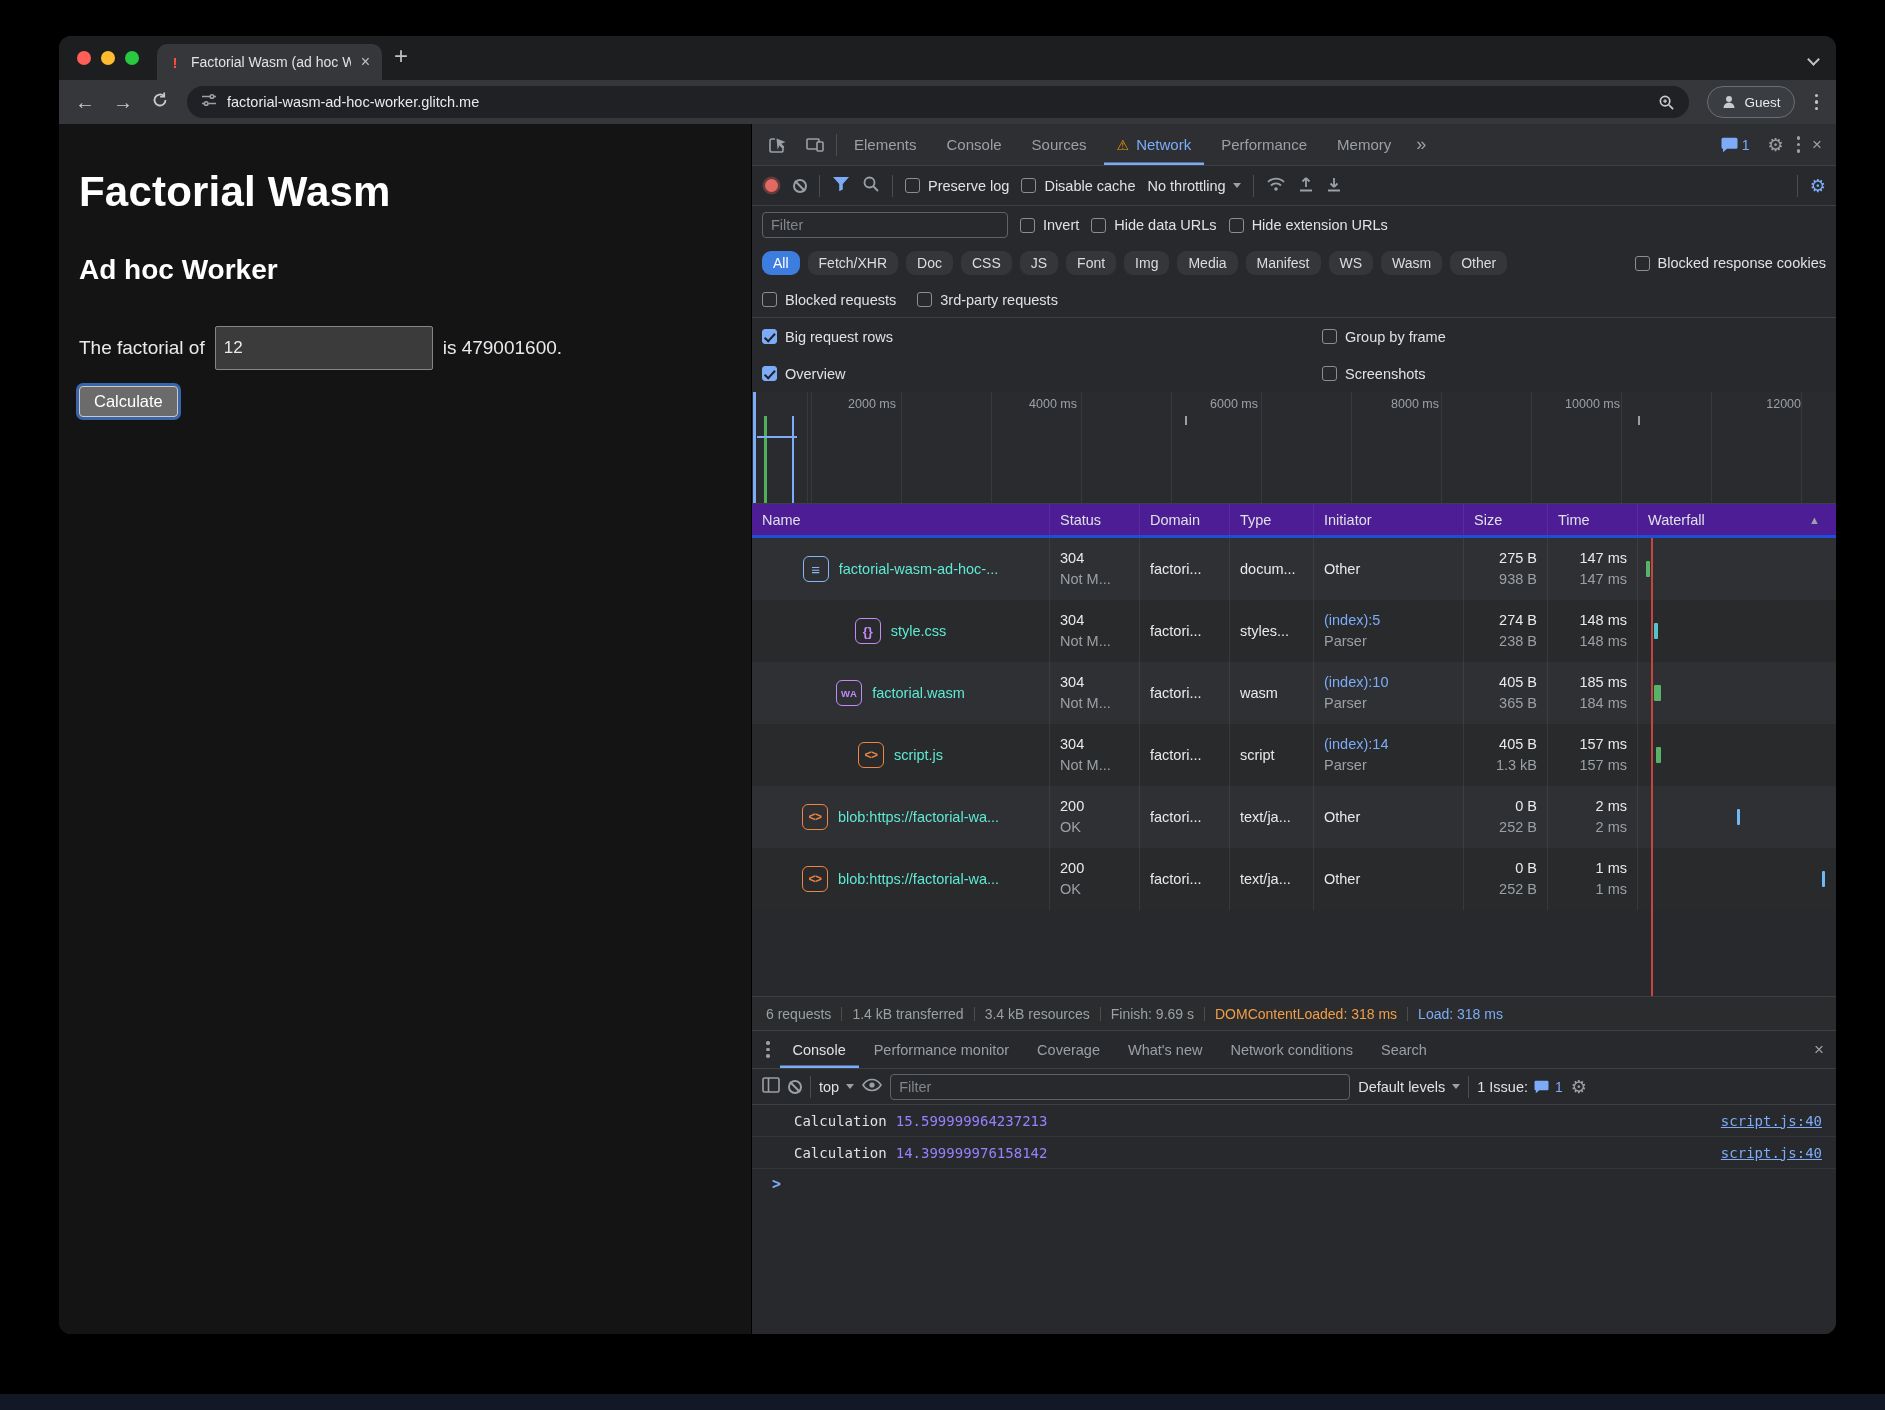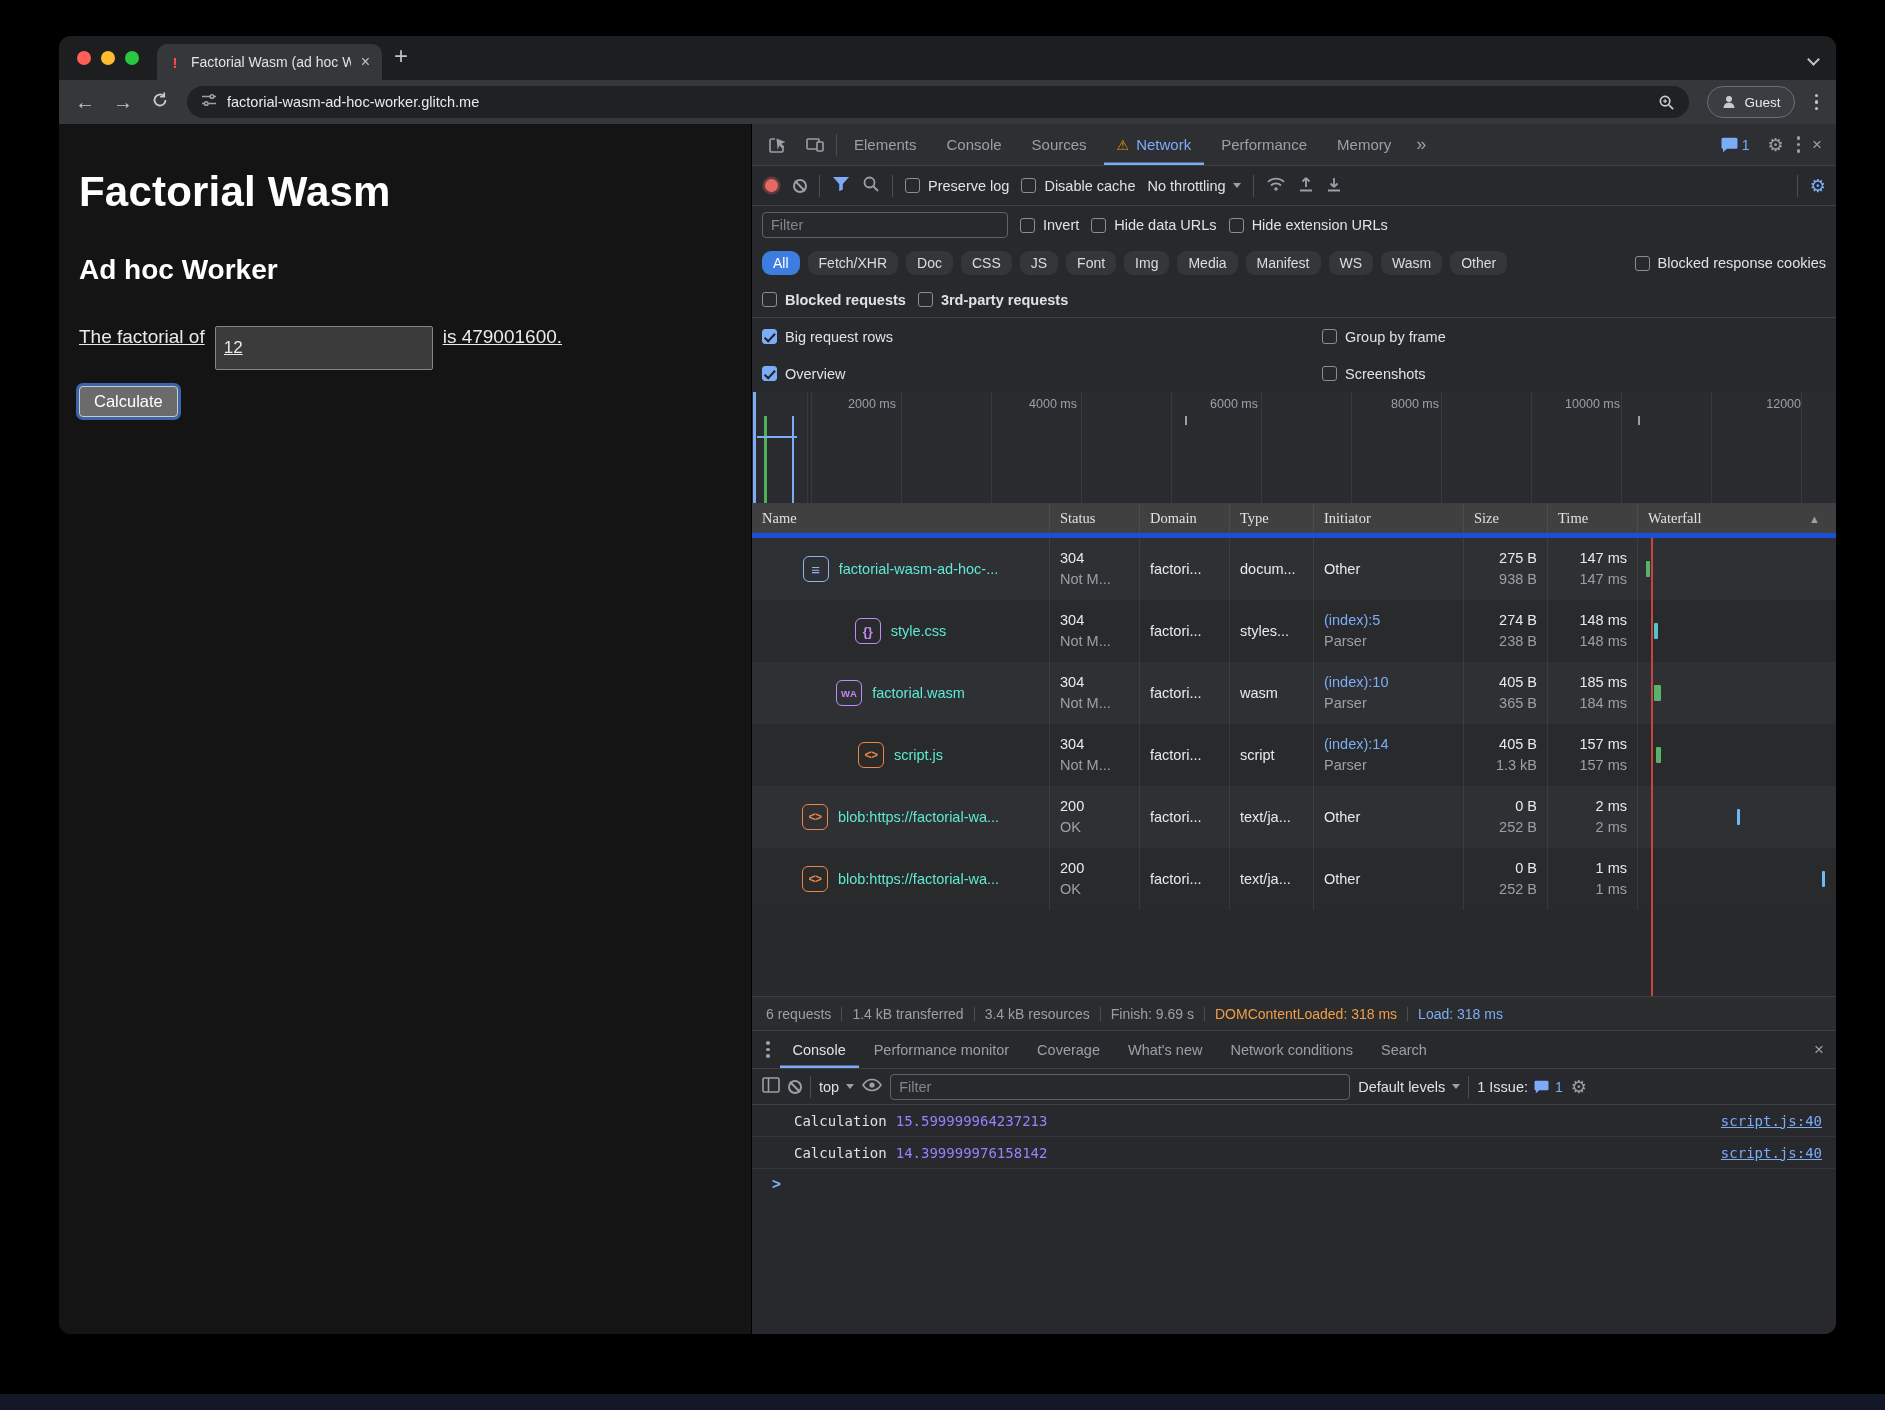--- a/index.html
+++ b/index.html
@@ -47,21 +47,21 @@
   }
   .kebab{ display:inline-flex; flex-direction:column; gap:3px; padding:2px; }
   .kebab i{ width:3.5px; height:3.5px; border-radius:50%; background:#bfc2c7; }
   .kebab.dim i{ background:#9aa0a6; }
 
   
   .content{ flex:1; display:flex; min-height:0; }
   .page{ width:692px; flex:0 0 auto; background:#141414; padding:0 0 0 20px; overflow:hidden; }
   .page h1{ margin:44px 0 0 0; font-size:42px; color:#ffffff; letter-spacing:.2px; }
   .page h2{ margin:38px 0 0 0; font-size:28px; color:#ffffff; }
-  .fact-row{ margin:40px 0 0 0; display:flex; align-items:flex-start; gap:10px; font-size:19px; color:#e8eaed;text-decoration:underline; }
+  .fact-row{ margin:40px 0 0 0; display:flex; align-items:center; gap:10px; font-size:19px; color:#e8eaed; }
   .fact-input{
     width:218px; height:44px; background:#3b3b3b; border:1px solid #858585; border-radius:2px;
     color:#e8eaed; font-size:17px; padding:0 8px; font-family:"Liberation Sans",sans-serif;
   }
   .calc-btn{
     margin:16px 0 0 0; display:inline-block; padding:5px 14px; font-size:16.5px;
     background:#6b6b6b; color:#ffffff; border:1px solid #c9c9c9; border-radius:4px;
     font-family:"Liberation Sans",sans-serif;
     box-shadow:0 0 0 3px rgba(80,145,250,.65);
   }
@@ -83,21 +83,21 @@
   .more-tabs{ color:#9aa0a6; font-size:18px; padding:0 8px; }
   .count-blue{ color:#7cacf8; font-size:14px; }
   .gear{ color:#9aa0a6; font-size:18px; line-height:1; }
   .gear.blue{ color:#7cacf8; }
   .x-close{ color:#9aa0a6; font-size:17px; line-height:1; padding:2px 6px; }
 
   .row{ display:flex; align-items:center; gap:12px; padding:0 10px; flex:0 0 auto; }
   .r-toolbar{ height:40px; }
   .r-filter{ height:38px; }
   .r-chips{ height:38px; }
-  .r-blocked{ height:36px; gap:12px;font-weight:bold; }
+  .r-blocked{ height:36px; gap:21px; }
   .r-checks{ height:37px; display:grid; grid-template-columns:548px 1fr; align-items:center; }
 
   .rec{ width:13px; height:13px; border-radius:50%; background:#e46962; box-shadow:0 0 0 2.5px rgba(228,105,98,.3); margin:0 3px; }
   .noentry{ width:14px; height:14px; border:2px solid #9aa0a6; border-radius:50%; position:relative; }
   .noentry::after{ content:''; position:absolute; left:-2px; top:4px; width:14px; height:2px; background:#9aa0a6; transform:rotate(45deg); }
 
   .cbrow{ display:flex; align-items:center; gap:8px; white-space:nowrap; }
   .cb{ width:15px; height:15px; border:1.7px solid #8a8d91; border-radius:3px; flex:0 0 auto; position:relative; }
   .cb.checked{ background:#7cacf8; border-color:#7cacf8; }
   .cb.checked::after{ content:''; position:absolute; left:4px; top:0.5px; width:4px; height:8.5px; border:solid #202124; border-width:0 2.2px 2.2px 0; transform:rotate(43deg); }
@@ -125,21 +125,21 @@
   }
   .ov-label{ position:absolute; top:5px; width:134px; text-align:right; font-size:12.5px; color:#9aa0a6; }
   .ov-edge{ position:absolute; left:1px; top:0; bottom:0; width:3px; background:#7cacf8; }
   .ov-green{ position:absolute; left:12px; top:24px; bottom:0; width:2.5px; background:#4eb15a; }
   .ov-blue-v{ position:absolute; left:40px; top:24px; bottom:0; width:2px; background:#7cacf8; }
   .ov-blue-h{ position:absolute; left:5px; top:44px; width:40px; height:2px; background:#7cacf8; }
   .ov-tick{ position:absolute; top:24px; width:2px; height:9px; background:#9aa0a6; }
 
   
   .net-table{ flex:1; min-height:0; display:flex; flex-direction:column; }
-  .net-header{ height:34px; flex:0 0 auto; display:flex; background:#404040; border-bottom:5px solid #1d4ed8; font-size:14.5px; color:#dfe1e5;font-family:Liberation Serif, serif; }
+  .net-header{ height:34px; flex:0 0 auto; display:flex; background:#4c1d95; border-bottom:3px solid #1d4ed8; font-size:14.5px; color:#dfe1e5; }
   .hcell{ display:flex; align-items:center; padding:0 10px; border-right:1px solid rgba(255,255,255,.07); white-space:nowrap; overflow:hidden; }
   .c-name{ flex:1 1 auto; min-width:0; }
   .c-status{ width:90px; flex:0 0 auto; }
   .c-domain{ width:90px; flex:0 0 auto; }
   .c-type{ width:84px; flex:0 0 auto; }
   .c-init{ width:150px; flex:0 0 auto; }
   .c-size{ width:84px; flex:0 0 auto; }
   .c-time{ width:90px; flex:0 0 auto; }
   .c-wf{ width:198px; flex:0 0 auto; border-right:none !important; }
   .hcell.c-wf{ justify-content:space-between; }

